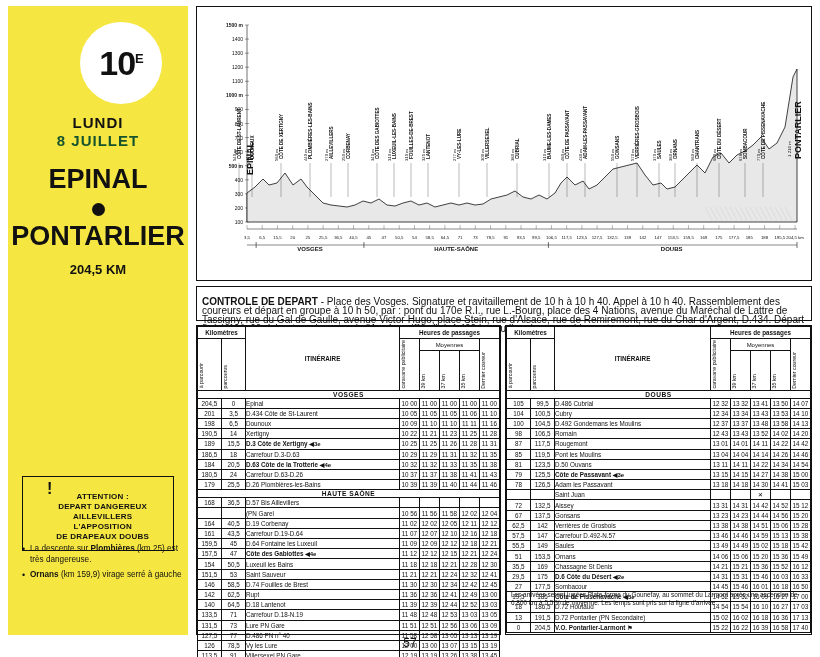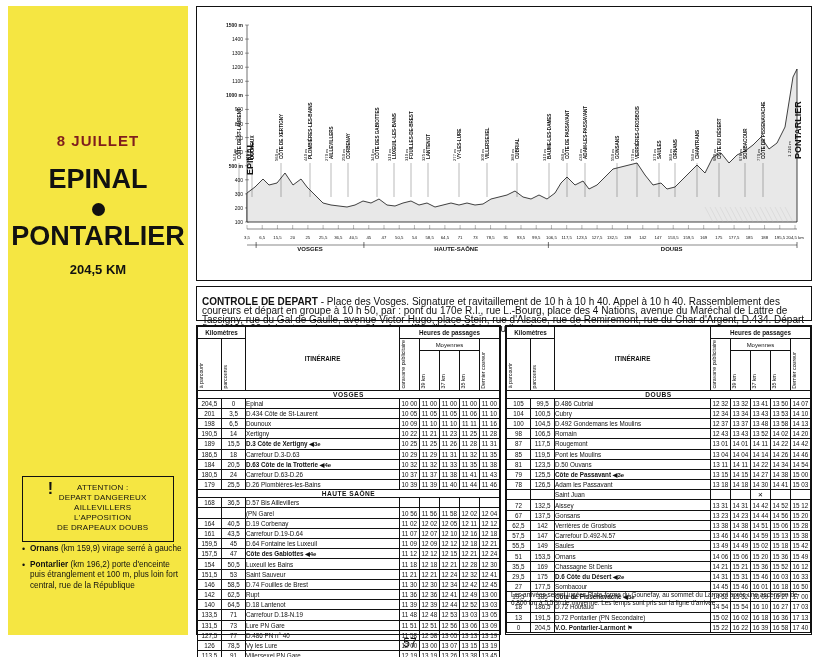--- a/index.html
+++ b/index.html
@@ -5,30 +5,30 @@
   html,body{margin:0;padding:0;}
   body{width:820px;height:657px;background:#ffffff;font-family:"Liberation Sans",sans-serif;position:relative;overflow:hidden;}
   .page{position:absolute;left:0;top:0;width:820px;height:657px;background:#fff;}
 
   
   .left-panel{position:absolute;left:8px;top:6px;width:180px;height:629px;background:#f5e642;}
   .stage-badge{position:absolute;left:72px;top:16px;width:82px;height:82px;border-radius:50%;background:#ffffff;display:flex;align-items:center;justify-content:center;}
   .stage-num{font-size:34px;font-weight:bold;color:#111;letter-spacing:-1px;}
   .stage-sup{font-size:13px;vertical-align:super;font-weight:bold;}
   .day-line1{position:absolute;left:0;top:108px;width:180px;text-align:center;font-size:15px;font-weight:bold;color:#111;letter-spacing:1px;}
-  .day-line2{position:absolute;left:0;top:126px;width:180px;text-align:center;font-size:15px;font-weight:bold;color:#7f1d1d;letter-spacing:1px;}
+  .day-line2{position:absolute;left:0;top:126px;width:180px;text-align:center;font-size:15px;font-weight:bold;color:#14532d;letter-spacing:1px;}
   .city1{position:absolute;left:0;top:158px;width:180px;text-align:center;font-size:27px;font-weight:bold;color:#111;letter-spacing:0px;}
   .dot{position:absolute;left:84px;top:197px;width:13px;height:13px;border-radius:50%;background:#111;}
   .city2{position:absolute;left:0;top:215px;width:180px;text-align:center;font-size:27px;font-weight:bold;color:#111;}
   .km-total{position:absolute;left:0;top:256px;width:180px;text-align:center;font-size:13px;font-weight:bold;color:#111;}
 
   .attention-box{position:absolute;left:14px;top:470px;width:152px;border:1.5px solid #111;padding:6px 4px 8px 4px;box-sizing:border-box;}
   .att-title{display:flex;align-items:flex-start;justify-content:center;}
   .att-bang{font-size:16px;font-weight:bold;color:#111;margin-right:4px;line-height:11px;}
-  .att-txt{font-size:8px;font-weight:normal;color:#111;text-align:center;line-height:10px;letter-spacing:0.2px;}
+  .att-txt{font-size:8px;font-weight:bold;color:#111;text-align:center;line-height:10px;letter-spacing:0.2px;margin-top:9px;}
 
   .notes{position:absolute;left:14px;top:538px;width:160px;font-size:8.2px;color:#111;line-height:10.5px;}
   .notes div{margin-bottom:5px;padding-left:8px;position:relative;}
   .notes div:before{content:"\2022";position:absolute;left:0;top:0;font-size:9px;}
   .notes b{font-weight:bold;}
 
   
   .right{position:absolute;left:196px;top:6px;width:616px;height:629px;}
 
   
@@ -59,42 +59,46 @@
   .pageno{position:absolute;left:0;top:636px;width:820px;text-align:center;font-size:12px;color:#111;}
   .flag{display:inline-block;font-size:6px;}
   .cat{font-size:6px;font-weight:bold;}
 </style>
 </head>
 <body>
 
 <div class="page">
 
   <div class="left-panel">
+    <div class="stage-badge">
+      <div class="stage-num"><span>10</span><span class="stage-sup">E</span></div>
+    </div>
+    <div class="day-line1">LUNDI</div>
     <div class="day-line2">8 JUILLET</div>
     <div class="city1">EPINAL</div>
     <div class="dot"></div>
     <div class="city2">PONTARLIER</div>
     <div class="km-total">204,5 KM</div>
 
     <div class="attention-box">
       <div class="att-title">
         <span class="att-bang">!</span>
         <span class="att-txt">
           <span>ATTENTION :</span><br>
           <span>DEPART DANGEREUX</span><br>
           <span>AILLEVILLERS</span><br>
           <span>L'APPOSITION</span><br>
           <span>DE DRAPEAUX DOUBS</span>
         </span>
       </div>
     </div>
 
     <div class="notes">
+      <div id="note0">La descente sur <b>Plombières</b> (km 25) est très dangereuse.</div>
       <div id="note1"><b>Ornans</b> (km 159,9) virage serré à gauche</div>
-      <div id="note2"><b>Pontarlier</b> (km 196,2) porte d'enceinte puis étranglement et 100 m, plus loin fort central, rue de la République</div>
     </div>
   </div>
 
   <div class="right">
 
     <div class="profile-box">
       <svg class="prof-svg" width="613" height="272" viewBox="0 0 613 272">
         <g id="alt-axis" font-size="5" font-family="Liberation Sans" fill="#111">
             <text x="46" y="20" text-anchor="end" font-size="5" font-weight="bold" fill="#111">1500 m</text>
             <line x1="48" y1="18" x2="52" y2="18" stroke="#111" stroke-width="0.4"></line>

